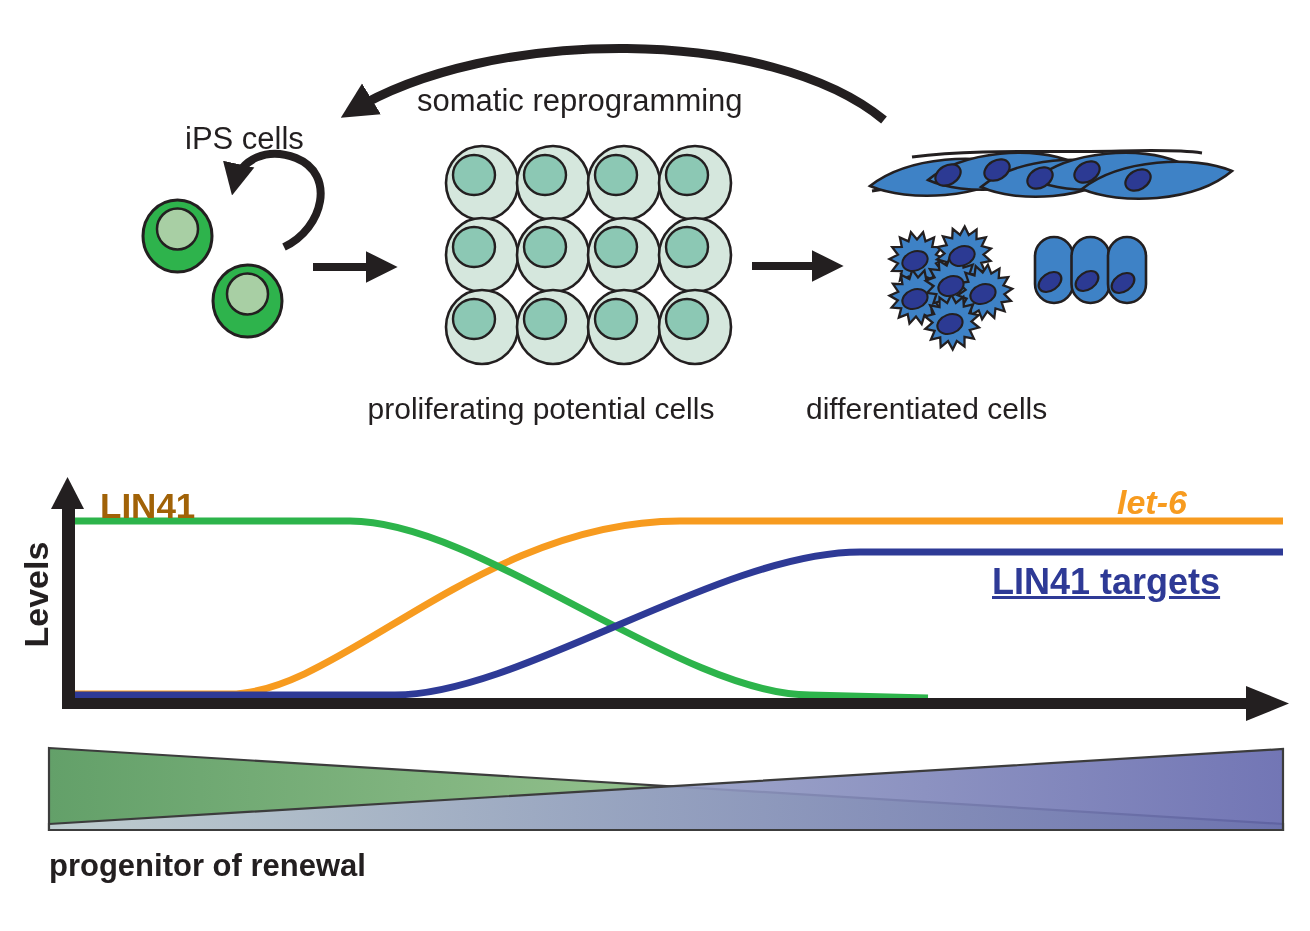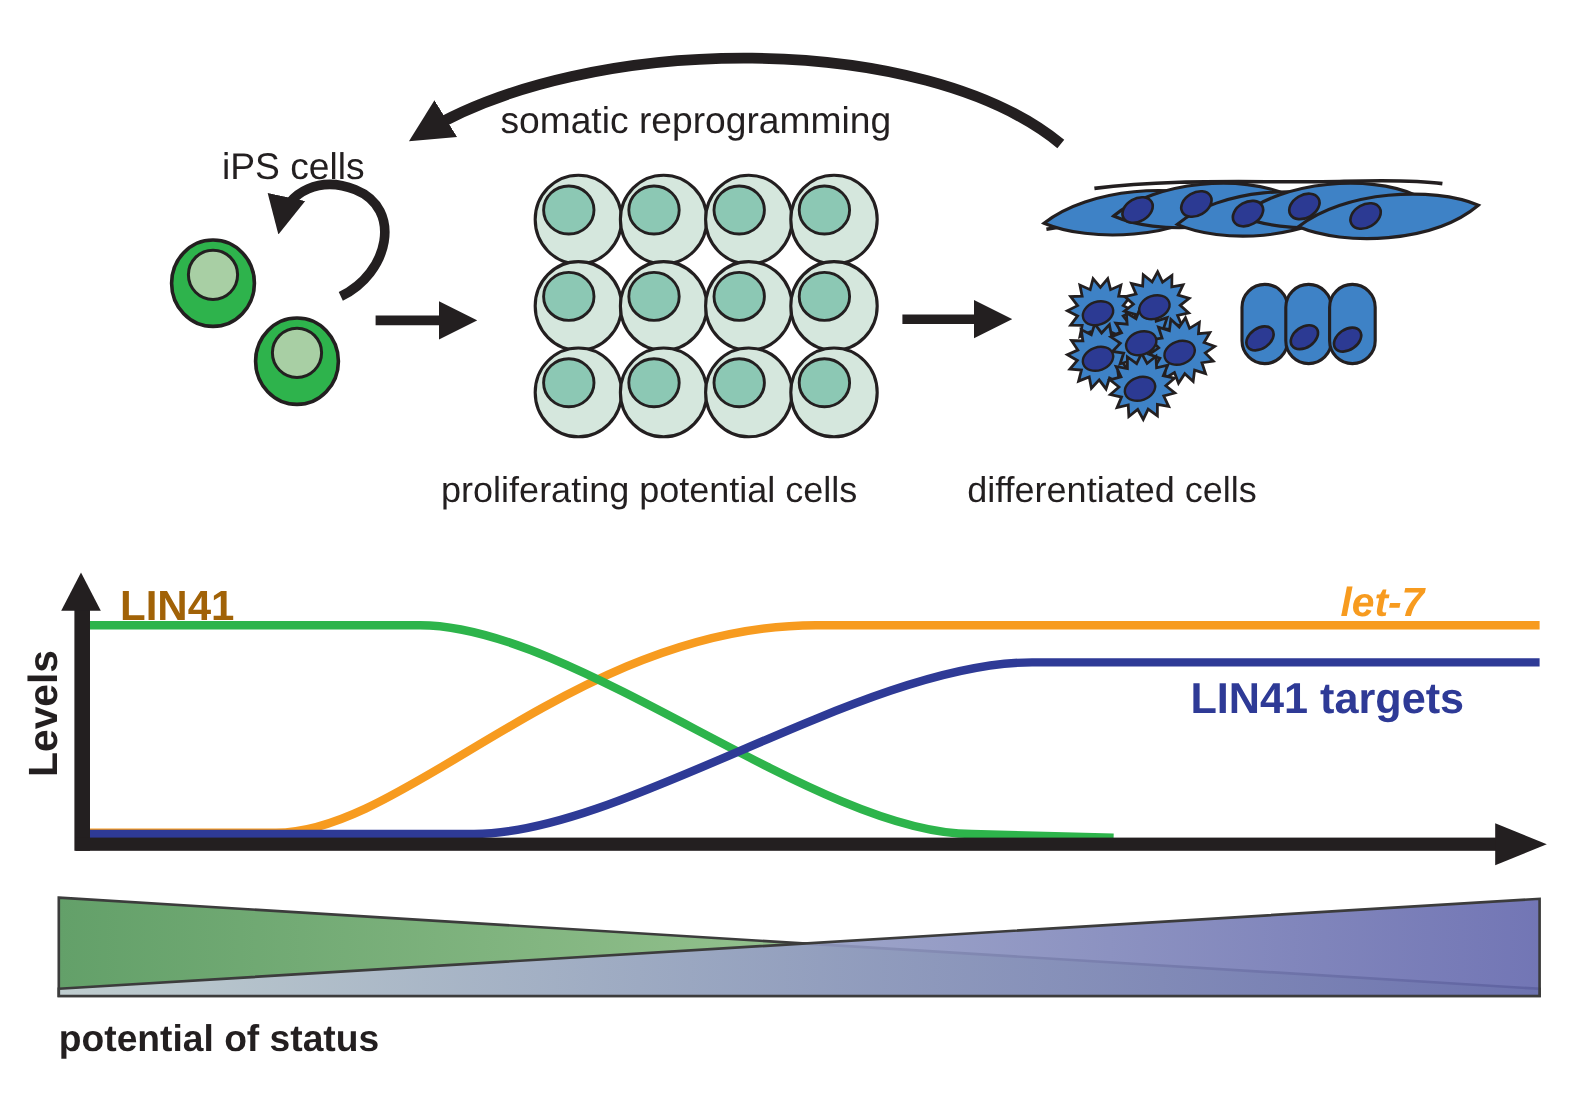--- a/index.html
+++ b/index.html
@@ -14,21 +14,21 @@
   .figure svg.layer{position:absolute;left:0;top:0;width:1310px;height:931px;}
   .lbl{position:absolute;white-space:nowrap;line-height:1.15;}
   .lbl-somatic{left:417px;top:83px;width:360px;text-align:left;font-size:31px;}
   .lbl-ips{left:185px;top:121px;font-size:31px;}
   .lbl-stem{left:96px;top:392px;width:160px;text-align:center;font-size:30px;}
   .lbl-progenitor{left:341px;top:392px;width:400px;text-align:center;font-size:30px;}
   .lbl-diff{left:806px;top:392px;width:300px;font-size:30px;}
   .lbl-levels{left:-18px;top:575px;width:110px;text-align:center;font-size:34px;font-weight:bold;transform:rotate(-90deg);}
   .lbl-lin41{left:100px;top:486px;font-size:35px;font-weight:bold;}
   .lbl-let7{left:1117px;top:483px;font-size:34px;font-weight:bold;font-style:italic;}
-  .lbl-targets{left:992px;top:561px;font-size:36px;font-weight:bold;}
+  .lbl-targets{left:992px;top:561px;font-size:36px;font-weight:bold;text-decoration:underline;}
   .lbl-renewal{left:49px;top:848px;font-size:31px;font-weight:bold;}
   .lbl-status{right:26px;top:848px;font-size:31px;font-weight:bold;}
 </style>
 </head>
 <body>
 
 <div class="figure">
 
   <svg class="layer" viewBox="0 0 1310 931">
     <defs>
@@ -155,17 +155,17 @@
     </g>
   </svg>
 
   <div class="lbl lbl-somatic">somatic reprogramming</div>
   <div class="lbl lbl-ips">iPS cells</div>
   <div class="lbl lbl-progenitor">proliferating potential cells</div>
   <div class="lbl lbl-diff">differentiated cells</div>
 
   <div class="lbl lbl-levels">Levels</div>
   <div class="lbl lbl-lin41" style="color: #a16207;">LIN41</div>
-  <div class="lbl lbl-let7" style="color: rgb(247, 155, 31);">let-7</div>
+  <div class="lbl lbl-let7" style="color: rgb(247, 155, 31);">let-6</div>
   <div class="lbl lbl-targets" style="color: rgb(46, 58, 150);">LIN41 targets</div>
 
-  <div class="lbl lbl-renewal">potential of status</div>
+  <div class="lbl lbl-renewal">progenitor of renewal</div>
 </div>
 
 </body></html>

